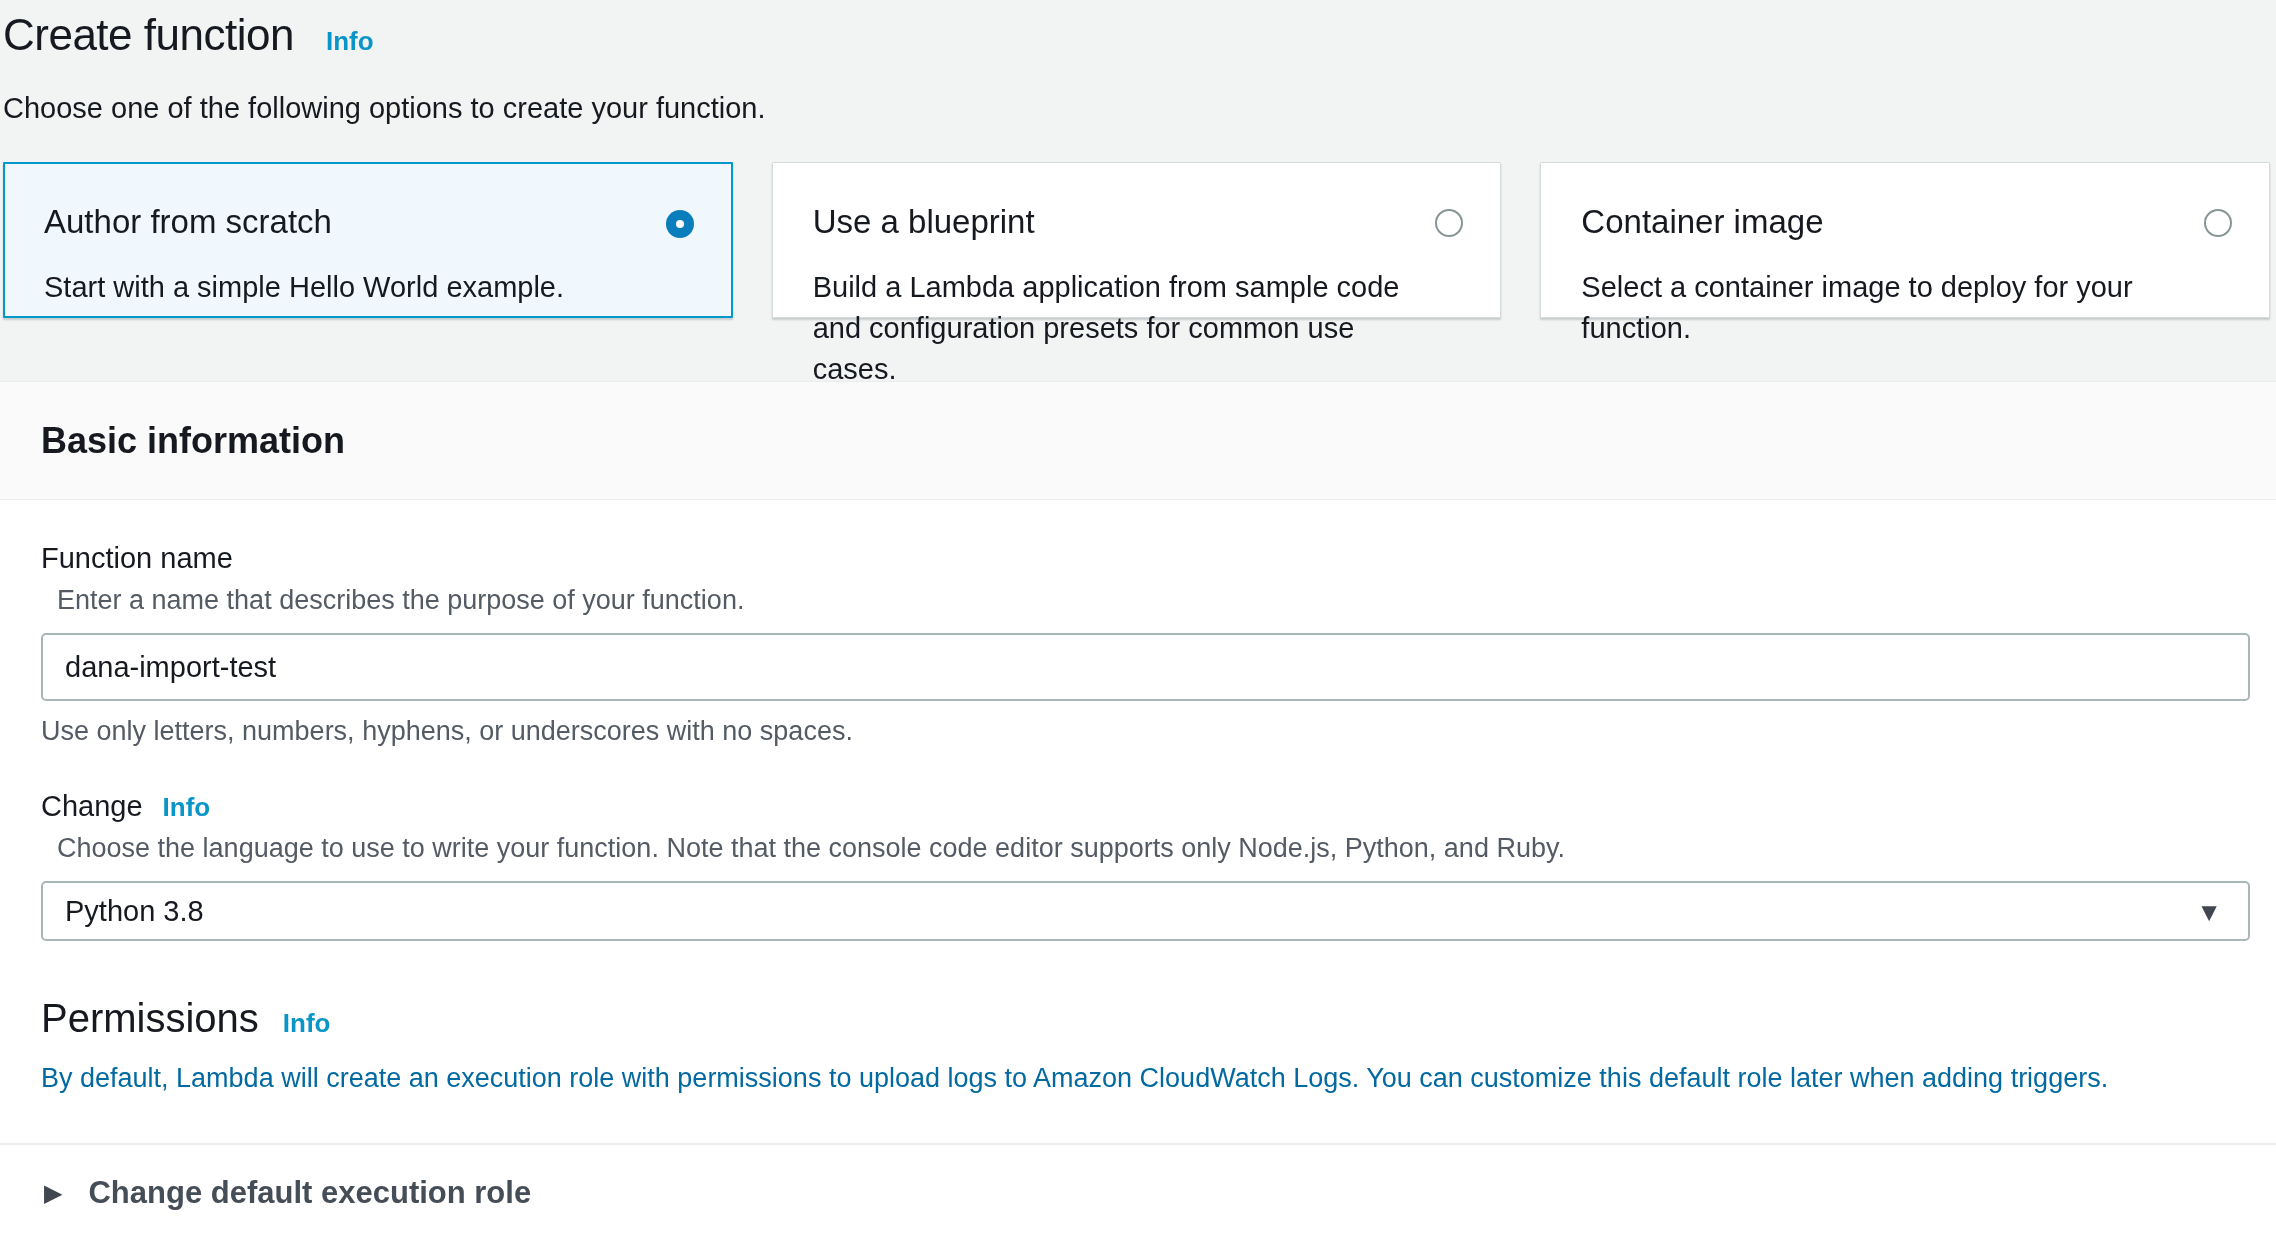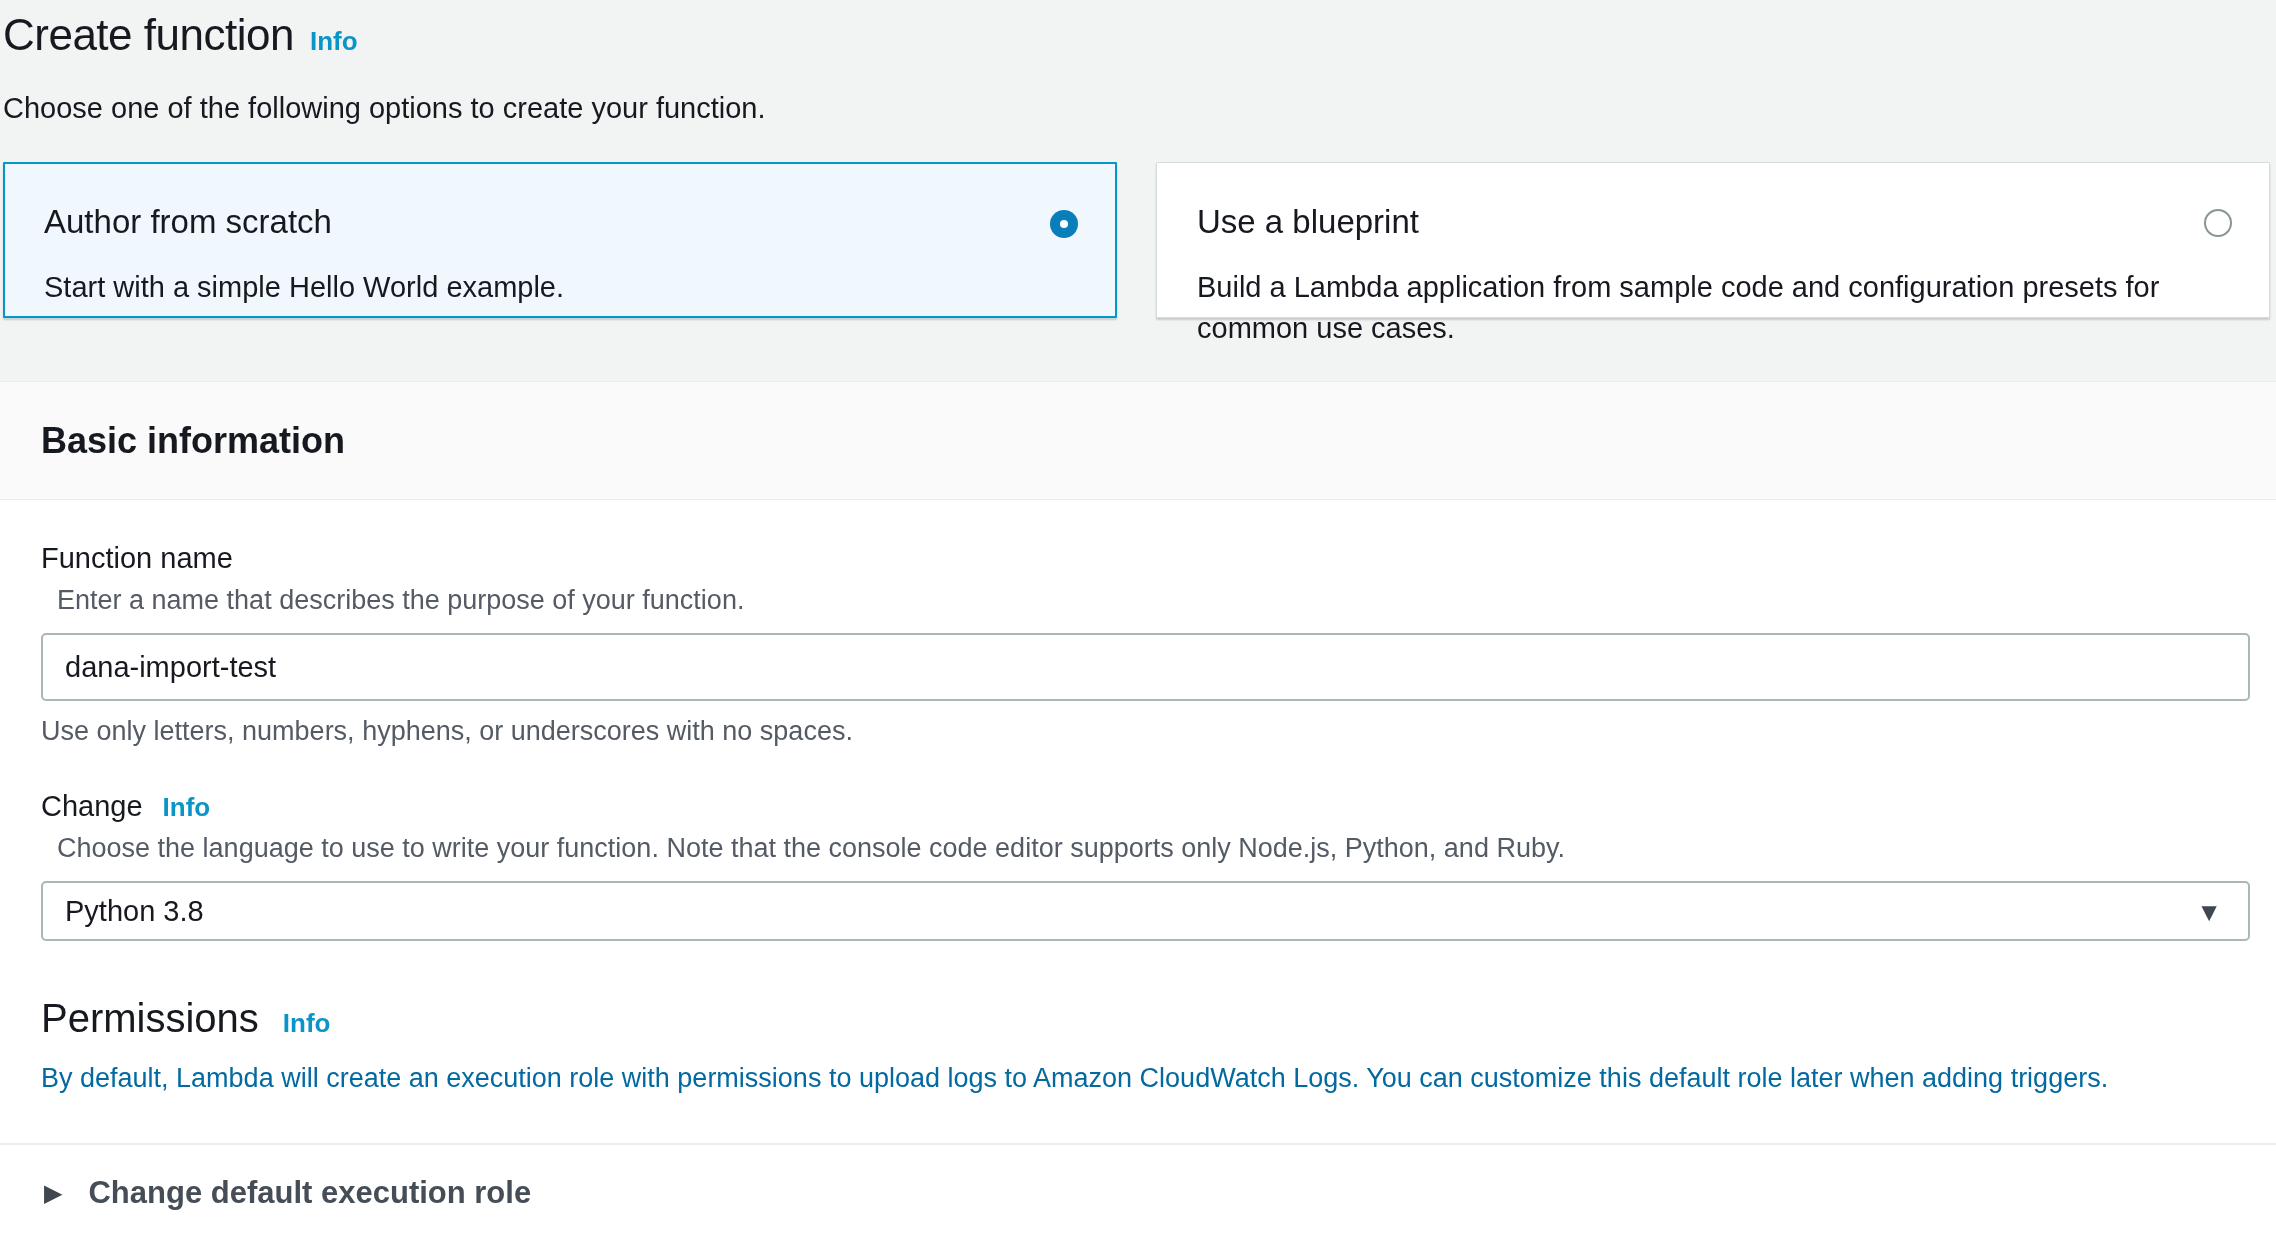--- a/index.html
+++ b/index.html
@@ -6,21 +6,21 @@
   html,body { width:2276px; height:1238px; overflow:hidden; }
   body {
     font-family:"Liberation Sans","DejaVu Sans",sans-serif;
     background:#f2f3f3;
     color:#16191f;
     -webkit-font-smoothing:antialiased;
   }
 
   
   .page-header { padding:10px 0 0 3px; }
-  .title-row { display:flex; align-items:baseline; gap:16px; }
+  .title-row { display:flex; align-items:baseline; gap:32px; }
   h1.page-title { font-size:44px; font-weight:400; letter-spacing:-0.5px; }
   .info-link {
     color:#0a95c8; font-weight:700; font-size:26px;
     cursor:pointer; text-decoration:none;
   }
   .page-subtitle { margin-top:32px; font-size:29px; }
 
   
   .cards-row {
     display:flex; gap:39px;
@@ -124,20 +124,25 @@
     <div class="card-desc">Start with a simple Hello World example.</div>
     <span class="radio"></span>
   </div>
 
   <div class="card">
     <div class="card-title">Use a blueprint</div>
     <div class="card-desc">Build a Lambda application from sample code and configuration presets for common use cases.</div>
     <span class="radio"></span>
   </div>
 
+  <div class="card">
+    <div class="card-title">Container image</div>
+    <div class="card-desc">Select a container image to deploy for your function.</div>
+    <span class="radio"></span>
+  </div>
 
 </div>
 
 <div class="section-band">
   <div class="section-band-title">Basic information</div>
 </div>
 
 <div class="form-area">
 
   <div class="pad">

